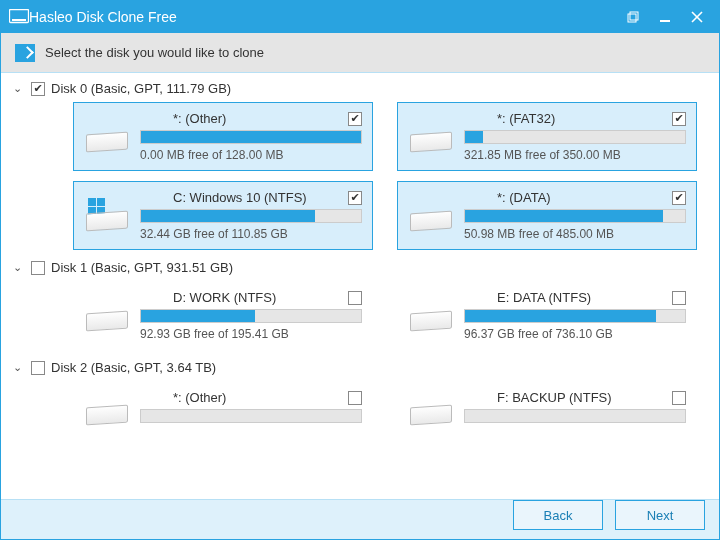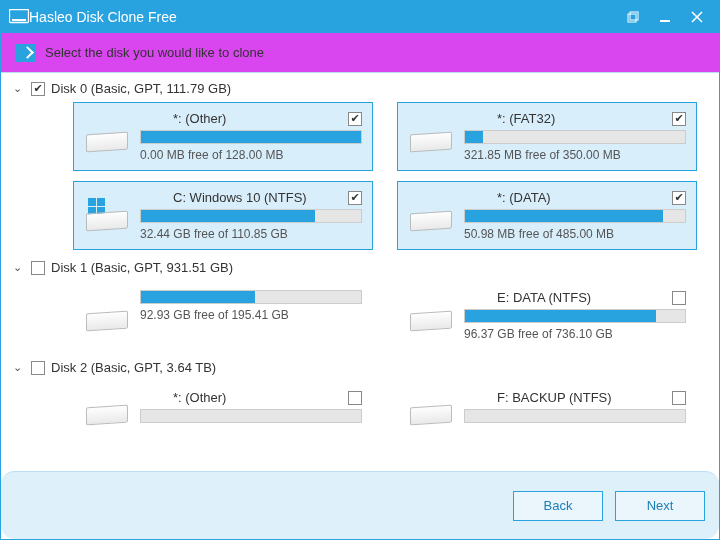--- a/index.html
+++ b/index.html
@@ -26,21 +26,21 @@
   .titlebar .app-icon svg { display: block; }
   .titlebar .title { flex: 1; font-size: 14px; }
   .win-btns { display: flex; gap: 4px; }
   .win-btn {
     width: 28px; height: 24px;
     display: flex; align-items: center; justify-content: center;
     color: #fff; font-size: 14px; cursor: pointer;
   }
   
   .instructionbar {
-    background: #d946ef;
+    background: #e5e5e5;
     height: 40px;
     display: flex;
     align-items: center;
     padding: 0 14px;
     gap: 10px;
     border-bottom: 1px solid #b7e0f5;
     color: #333;
   }
   .instructionbar .instruction-icon {
     width: 20px; height: 18px;
@@ -147,29 +147,28 @@
     position: relative;
     margin-bottom: 4px;
   }
   .progress-fill {
     position: absolute; left: 0; top: 0; bottom: 0;
     background: #29a3e0;
   }
   .partition-free { color: #555; font-size: 12px; }
   
   .footer {
-    height: 68px;
+    height: 40px;
     border-top: 1px solid #b7e0f5;
     background: #def1fb;
     display: flex;
-    align-items: center;
+    align-items: flex-start;
     justify-content: flex-end;
     padding: 0 14px;
     gap: 12px;
-    border-radius: 14px;
   }
   .footer-btn {
     width: 90px; height: 30px;
     border: 1px solid #29a3e0;
     color: #1a7fb5;
     background: #eaf5fc;
     display: flex; align-items: center; justify-content: center;
     cursor: pointer;
     font-size: 13px;
   }
@@ -296,20 +295,24 @@
         <span class="chevron">⌄</span>
         <span class="disk-checkbox"></span>
         <span>Disk 1 (Basic, GPT, 931.51 GB)</span>
       </div>
       <div class="partitions">
         <div class="partition">
           <div class="drive-icon">
             <div class="drive-base"></div>
           </div>
           <div class="partition-body">
+            <div class="partition-top">
+              <span class="partition-name">D: WORK (NTFS)</span>
+              <span class="part-checkbox"></span>
+            </div>
             <div class="progress">
               <div class="progress-fill" style="width: 52%;"></div>
             </div>
             <div class="partition-free">92.93 GB free of 195.41 GB</div>
           </div>
         </div>
         <div class="partition">
           <div class="drive-icon">
             <div class="drive-base"></div>
           </div>

